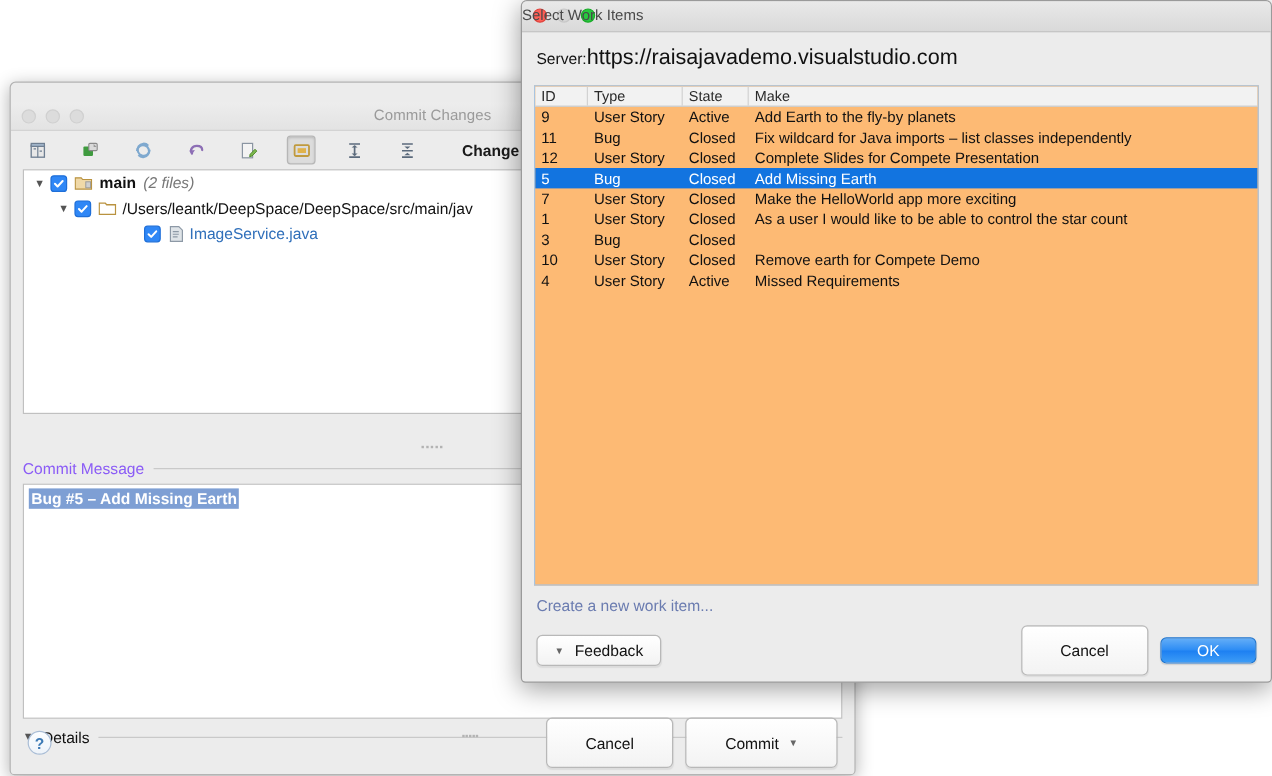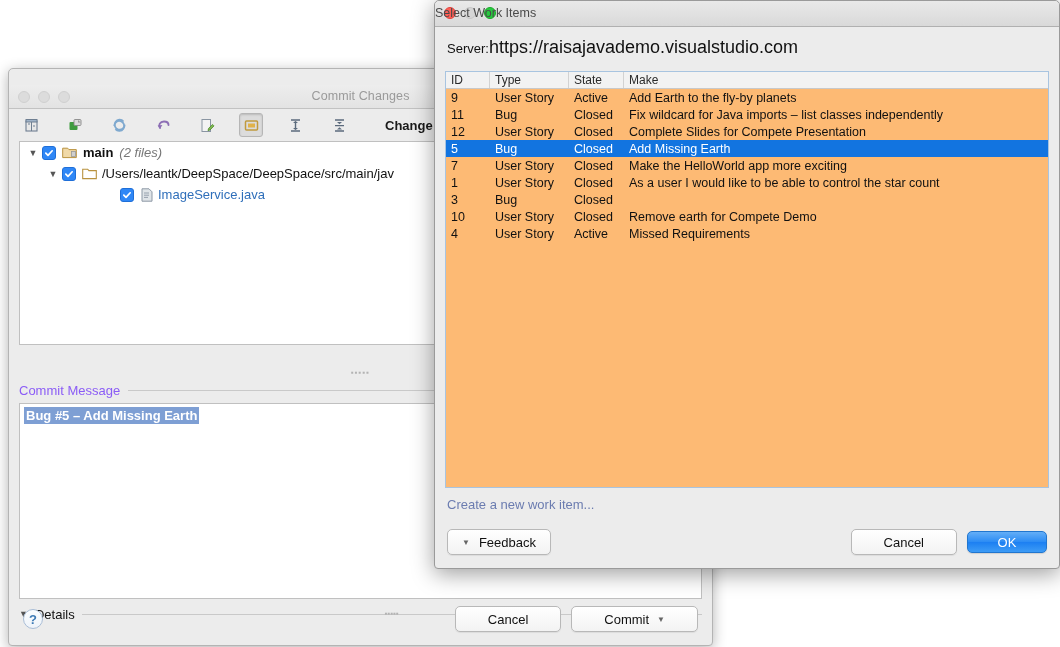--- a/index.html
+++ b/index.html
@@ -141,21 +141,21 @@
     display: flex; align-items: center; padding: 0 14px;
   }
   #help-btn {
     width: 20px; height: 20px; border-radius: 50%;
     border: 1px solid #a9bdd6; background: linear-gradient(to bottom,#fbfdff,#eef3f9);
     color: #3d7ab5; font-size: 13px; display:flex; align-items:center; justify-content:center;
     font-weight: bold;
   }
   .spacer { flex: 1; }
   .macbtn {
-    height: 26px; min-width: 92px; padding: 0 32px;
+    height: 42px; min-width: 92px; padding: 0 32px;
     background: linear-gradient(to bottom,#ffffff,#f3f3f3);
     border: 1px solid #b8b8b8; border-radius: 5px;
     font-size: 13px; color: #111;
     display: flex; align-items: center; justify-content: center; gap: 8px;
     box-shadow: 0 1px 1px rgba(0,0,0,0.07);
   }
   .macbtn .caret { font-size: 8px; color: #666; }
 
   
   #wi-window {

